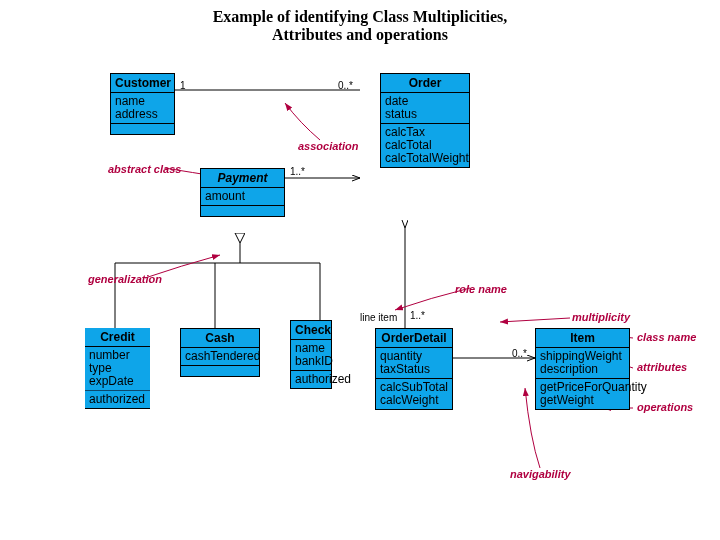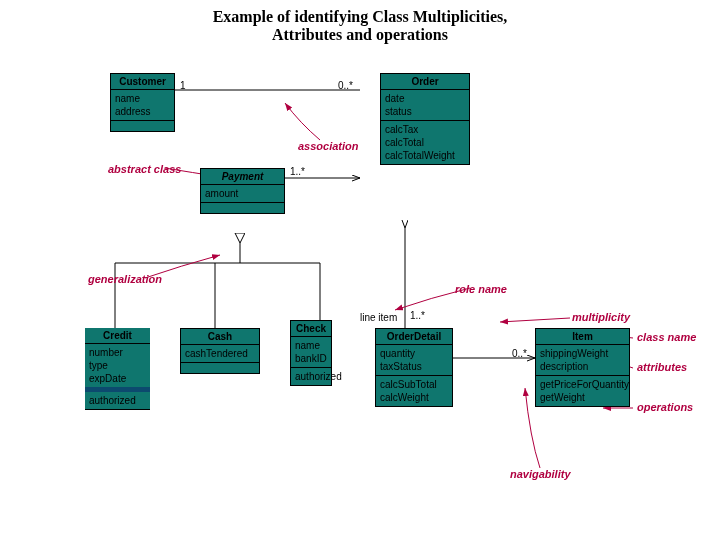--- a/index.html
+++ b/index.html
@@ -1,19 +1,19 @@
 <!DOCTYPE html>
 <html><head>
 <meta charset="utf-8">
 <style>
   * { box-sizing: border-box; margin: 0; padding: 0; }
   body { font-family: Arial, sans-serif; width: 720px; height: 540px; background: #fff; position: relative; overflow: hidden; }
   .title { text-align: center; font-size: 16px; font-weight: bold; padding: 8px 0 4px; font-family: 'Times New Roman', serif; }
   .diagram { position: relative; width: 720px; height: 490px; }
-  .class-box { position: absolute; background: #0f766e; border: 1px solid #000; font-size: 10px; }
+  .class-box { position: absolute; background: #0ea5e9; border: 1px solid #000; font-size: 12px; }
   .class-name { text-align: center; font-weight: bold; border-bottom: 1px solid #000; padding: 2px 4px; }
   .class-attrs { border-bottom: 1px solid #000; padding: 2px 4px; min-height: 14px; }
   .class-ops { padding: 2px 4px; min-height: 10px; }
   .class-attrs div, .class-ops div { line-height: 13px; white-space: nowrap; }
   .abstract { font-style: italic; }
   .label { position: absolute; font-size: 10px; color: #000; }
   .annotation { position: absolute; font-size: 11px; color: #b00040; font-style: italic; font-weight: bold; white-space: nowrap; }
   svg.lines { position: absolute; top: 0; left: 0; width: 720px; height: 490px; pointer-events: none; }
 </style>
 </head>
@@ -89,21 +89,21 @@
 <div class="class-box" style="left:200px;top:120px;width:85px">
   <div class="class-name abstract">Payment</div>
   <div class="class-attrs">
     <div>amount</div>
   </div>
   <div class="class-ops"></div>
 </div>
 
 <div class="class-box" style="left:85px;top:280px;width:65px;border:none">
   <div class="class-name" style="border:none;border-bottom:1px solid #000">Credit</div>
-  <div class="class-attrs" style="border:none;border-bottom:5px solid #0c4a6e">
+  <div class="class-attrs" style="border:none;border-bottom:1px solid #0c4a6e">
     <div>number</div>
     <div>type</div>
     <div>expDate</div>
   </div>
   <div class="class-ops" style="border-bottom:1px solid #000">
     <div>authorized</div>
   </div>
 </div>
 
 <div class="class-box" style="left:180px;top:280px;width:80px">

